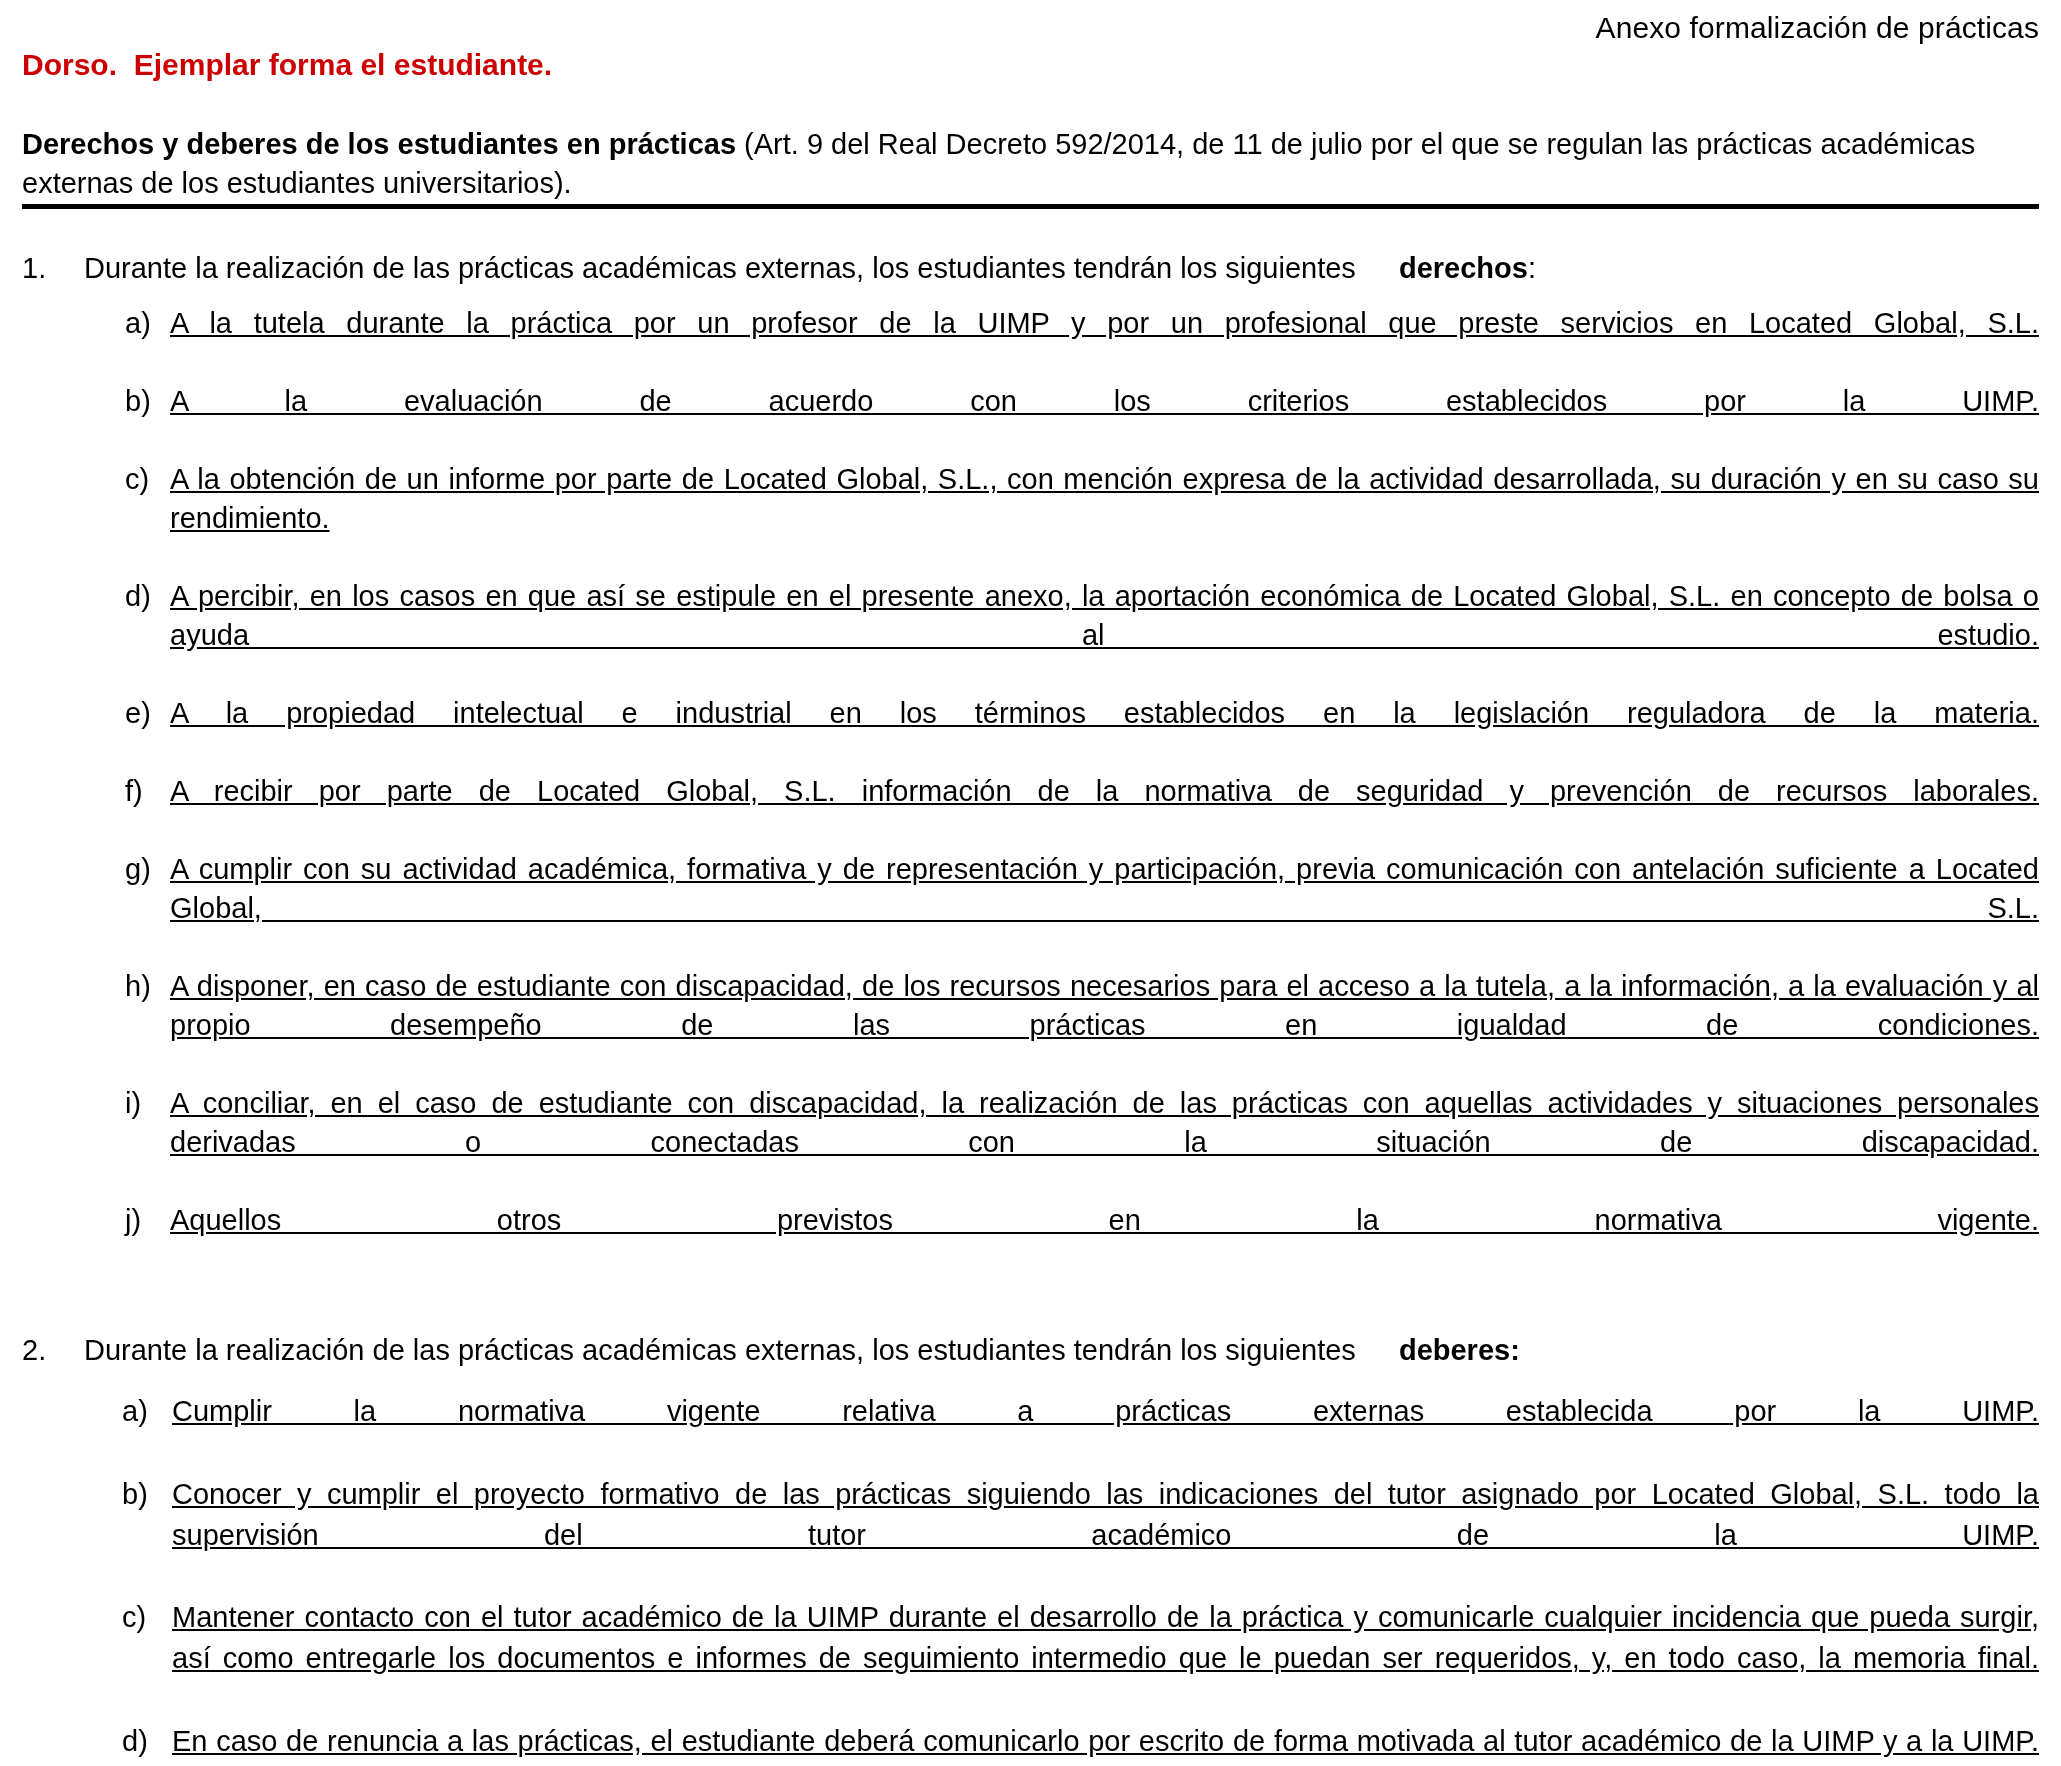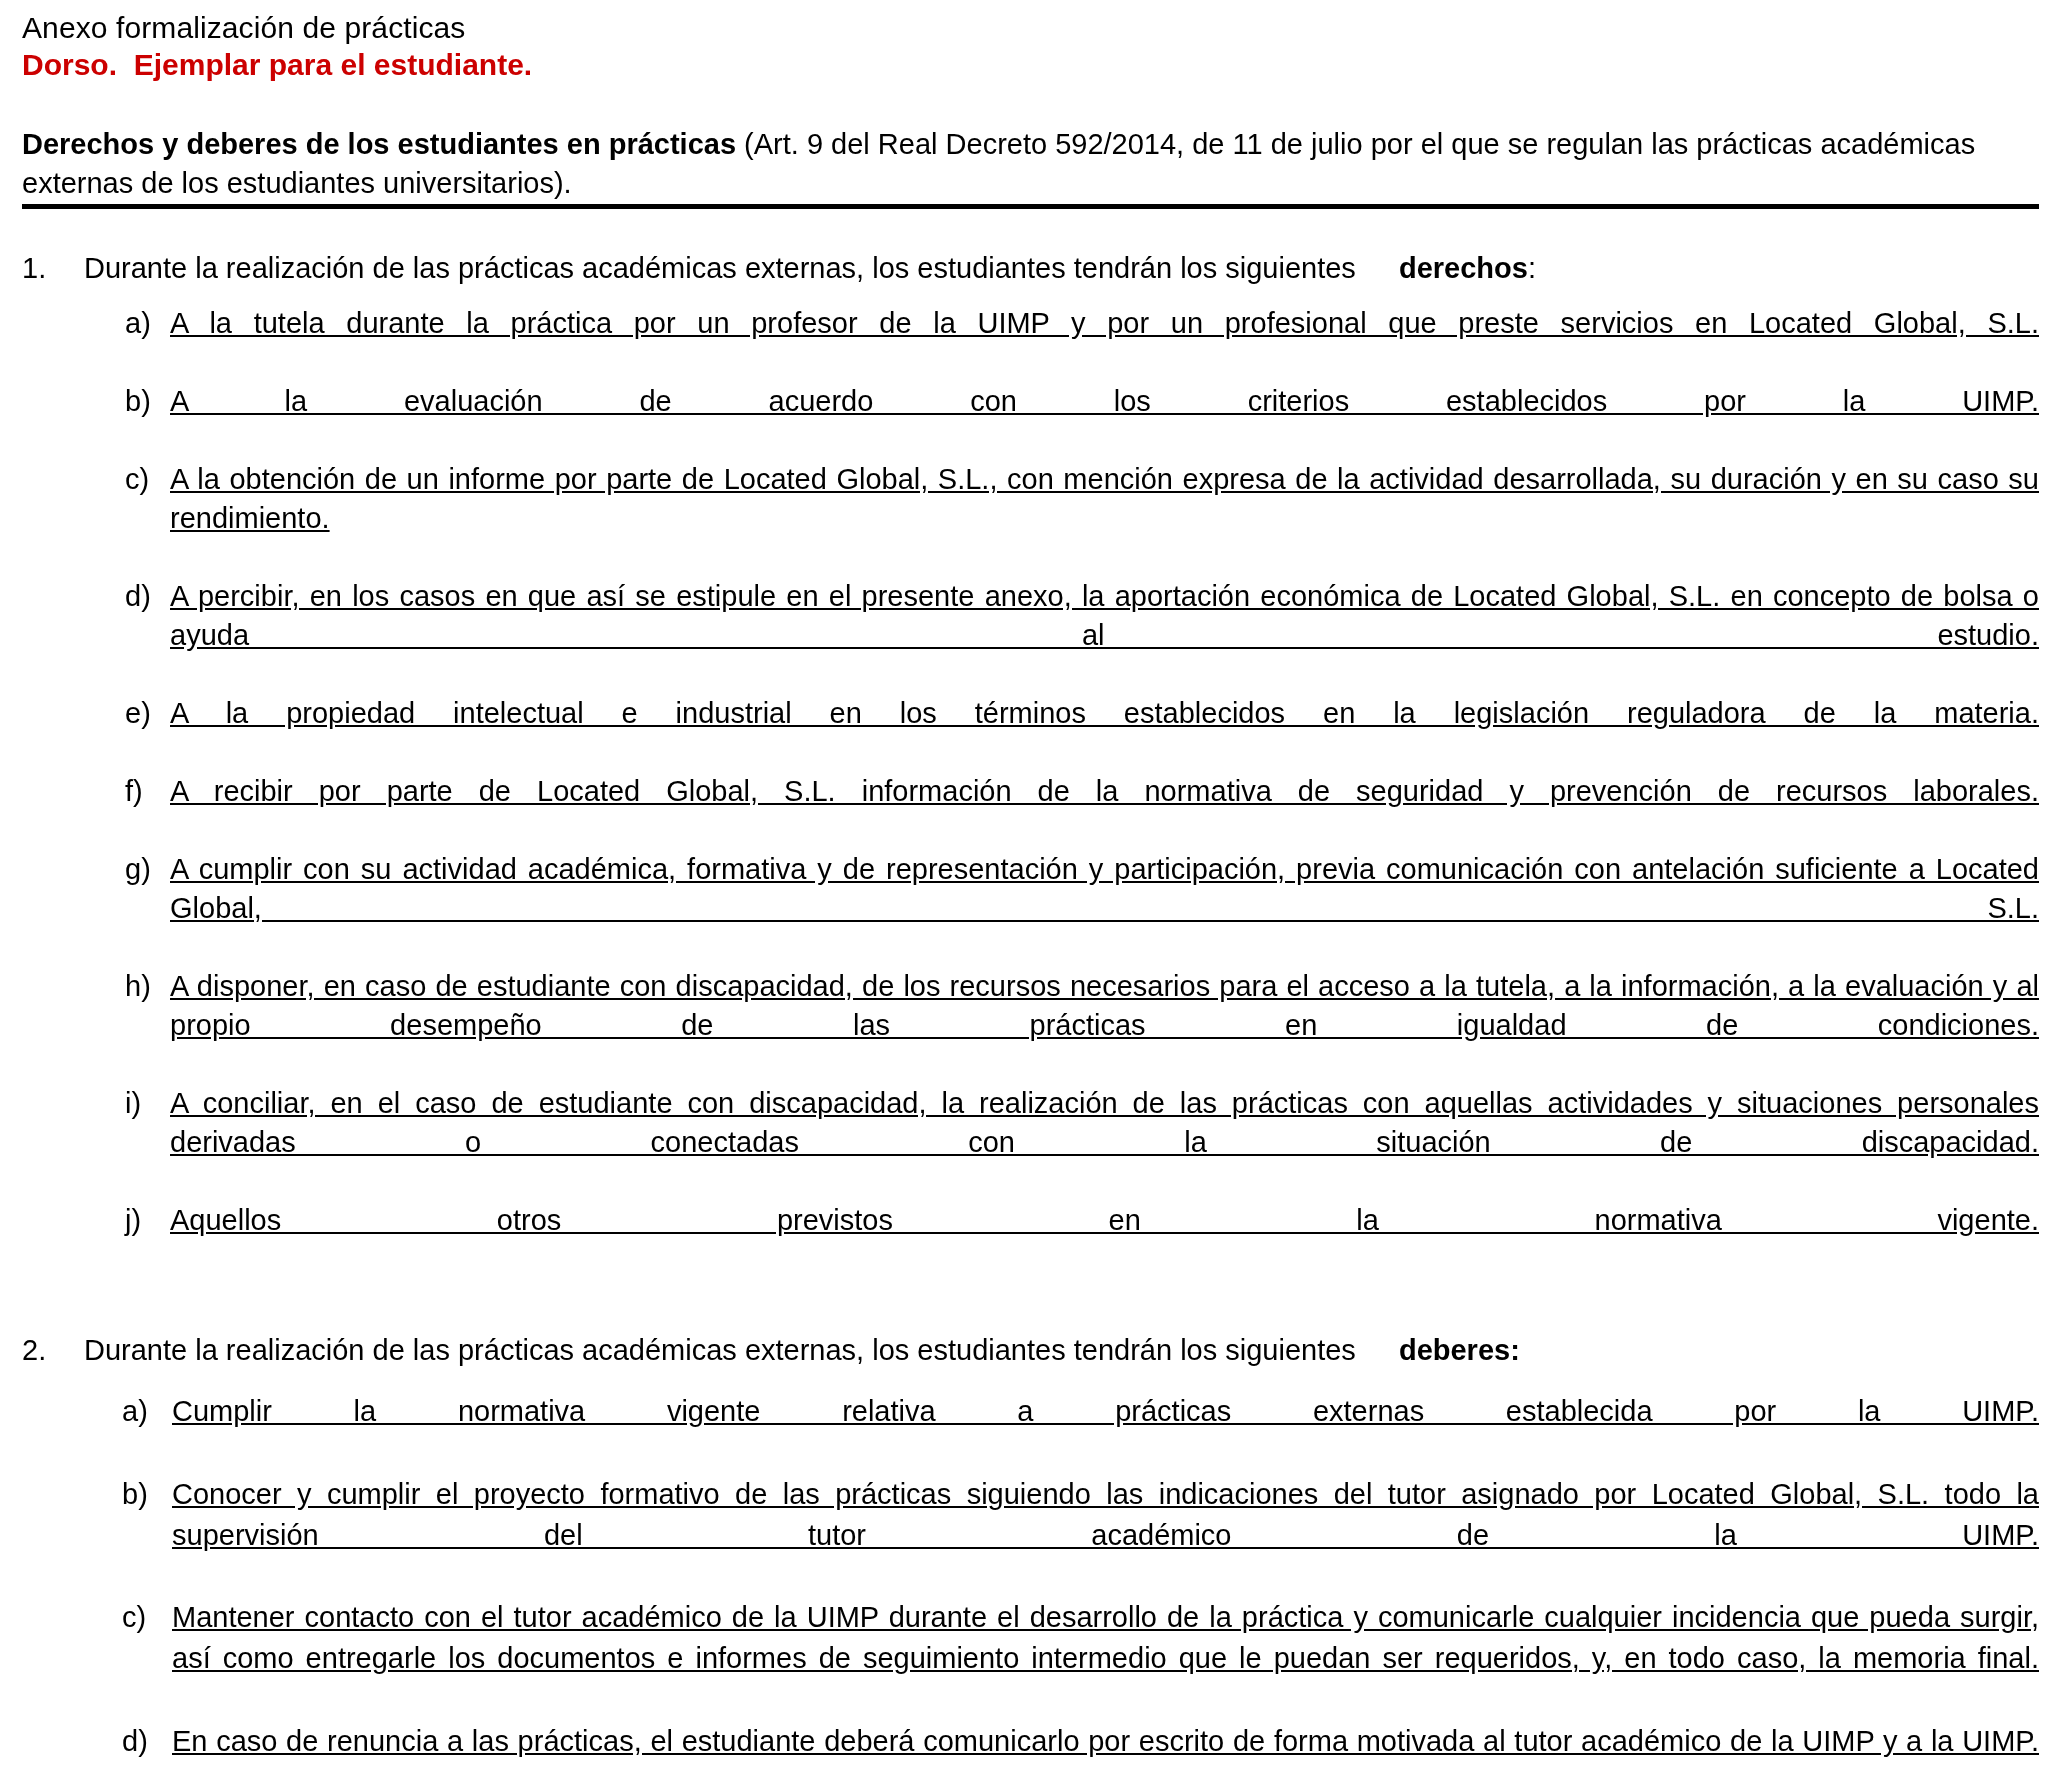--- a/index.html
+++ b/index.html
@@ -22,20 +22,21 @@
     padding: 10px 22px 0 22px;
   }
 
   
   .doc-title {
     font-size: 30px;
     line-height: 1.22;
     letter-spacing: 0.1px;
     margin: 0;
     padding: 0;
+    text-align: right;
   }
   .doc-subtitle {
     font-size: 30px;
     font-weight: bold;
     color: #cc0000;
     line-height: 1.22;
     margin: 0 0 0 0;
     padding: 0;
     white-space: pre;
   }
@@ -123,21 +124,21 @@
     width: 100%;
   }
 </style>
 </head>
 <body>
 
 <div class="page">
 
   <div>
     <div class="doc-title">Anexo formalización de prácticas</div>
-    <div class="doc-subtitle">Dorso.  Ejemplar para el estudiante.</div>
+    <div class="doc-subtitle">Dorso.  Ejemplar forma el estudiante.</div>
   </div>
 
   <div class="intro-block">
     <p class="intro-para"><b>Derechos y deberes de los estudiantes en prácticas</b><span> (Art. 9 del Real Decreto 592/2014, de 11 de julio por el que se regulan las prácticas académicas externas de los estudiantes universitarios).</span></p>
     <hr class="rule">
   </div>
 
   <div class="section">
     <div class="num-item">
       <span class="num-marker">1.</span><span class="num-text"><span>Durante la realización de las prácticas académicas externas, los estudiantes tendrán los siguientes </span><b>derechos</b><span>:</span></span>

